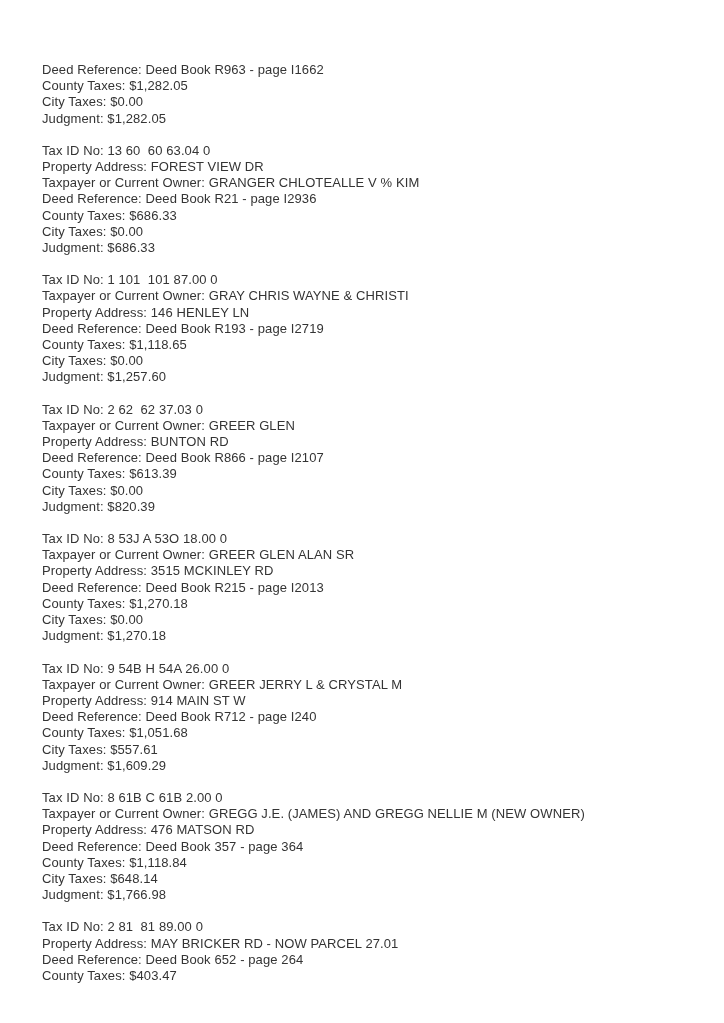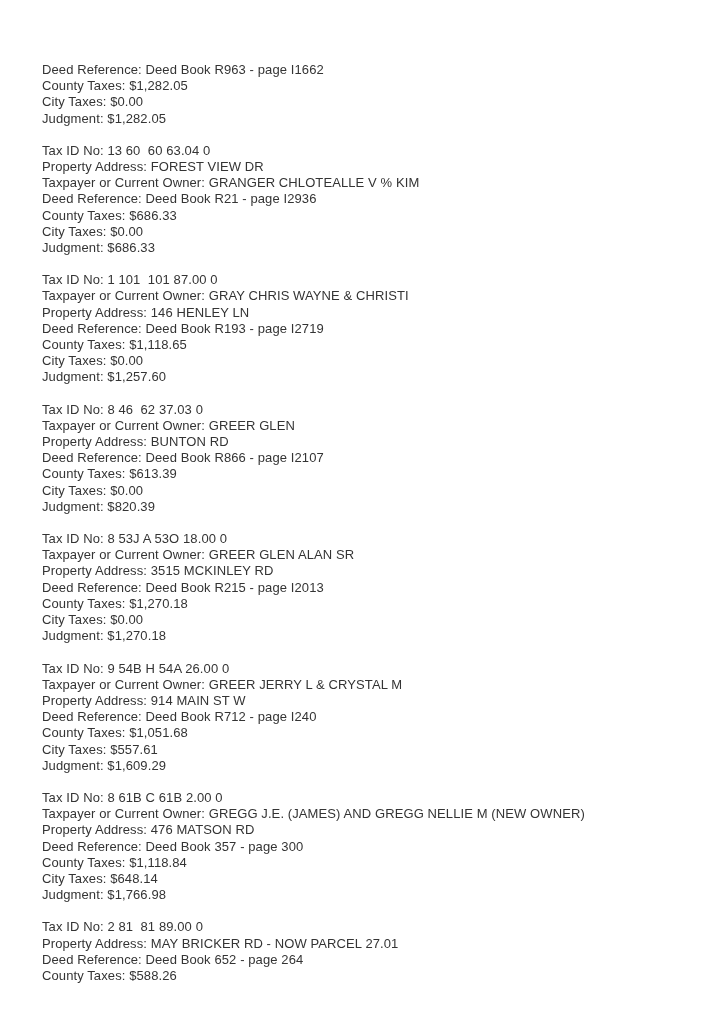--- a/index.html
+++ b/index.html
@@ -54,21 +54,21 @@
       <div class="record">
         <div class="line">Tax ID No: 1 101  101 87.00 0</div>
         <div class="line">Taxpayer or Current Owner: GRAY CHRIS WAYNE &amp; CHRISTI</div>
         <div class="line">Property Address: 146 HENLEY LN</div>
         <div class="line">Deed Reference: Deed Book R193 - page I2719</div>
         <div class="line">County Taxes: $1,118.65</div>
         <div class="line">City Taxes: $0.00</div>
         <div class="line">Judgment: $1,257.60</div>
       </div>
       <div class="record">
-        <div class="line">Tax ID No: 8 46  62 37.03 0</div>
+        <div class="line">Tax ID No: 2 62  62 37.03 0</div>
         <div class="line">Taxpayer or Current Owner: GREER GLEN</div>
         <div class="line">Property Address: BUNTON RD</div>
         <div class="line">Deed Reference: Deed Book R866 - page I2107</div>
         <div class="line">County Taxes: $613.39</div>
         <div class="line">City Taxes: $0.00</div>
         <div class="line">Judgment: $820.39</div>
       </div>
       <div class="record">
         <div class="line">Tax ID No: 8 53J A 53O 18.00 0</div>
         <div class="line">Taxpayer or Current Owner: GREER GLEN ALAN SR</div>
@@ -84,25 +84,25 @@
         <div class="line">Property Address: 914 MAIN ST W</div>
         <div class="line">Deed Reference: Deed Book R712 - page I240</div>
         <div class="line">County Taxes: $1,051.68</div>
         <div class="line">City Taxes: $557.61</div>
         <div class="line">Judgment: $1,609.29</div>
       </div>
       <div class="record">
         <div class="line">Tax ID No: 8 61B C 61B 2.00 0</div>
         <div class="line">Taxpayer or Current Owner: GREGG J.E. (JAMES) AND GREGG NELLIE M (NEW OWNER)</div>
         <div class="line">Property Address: 476 MATSON RD</div>
-        <div class="line">Deed Reference: Deed Book 357 - page 300</div>
+        <div class="line">Deed Reference: Deed Book 357 - page 364</div>
         <div class="line">County Taxes: $1,118.84</div>
         <div class="line">City Taxes: $648.14</div>
         <div class="line">Judgment: $1,766.98</div>
       </div>
       <div class="record">
         <div class="line">Tax ID No: 2 81  81 89.00 0</div>
         <div class="line">Property Address: MAY BRICKER RD - NOW PARCEL 27.01</div>
         <div class="line">Deed Reference: Deed Book 652 - page 264</div>
-        <div class="line">County Taxes: $588.26</div>
+        <div class="line">County Taxes: $403.47</div>
       </div>
     </div>
 </div>
 
 </body></html>

